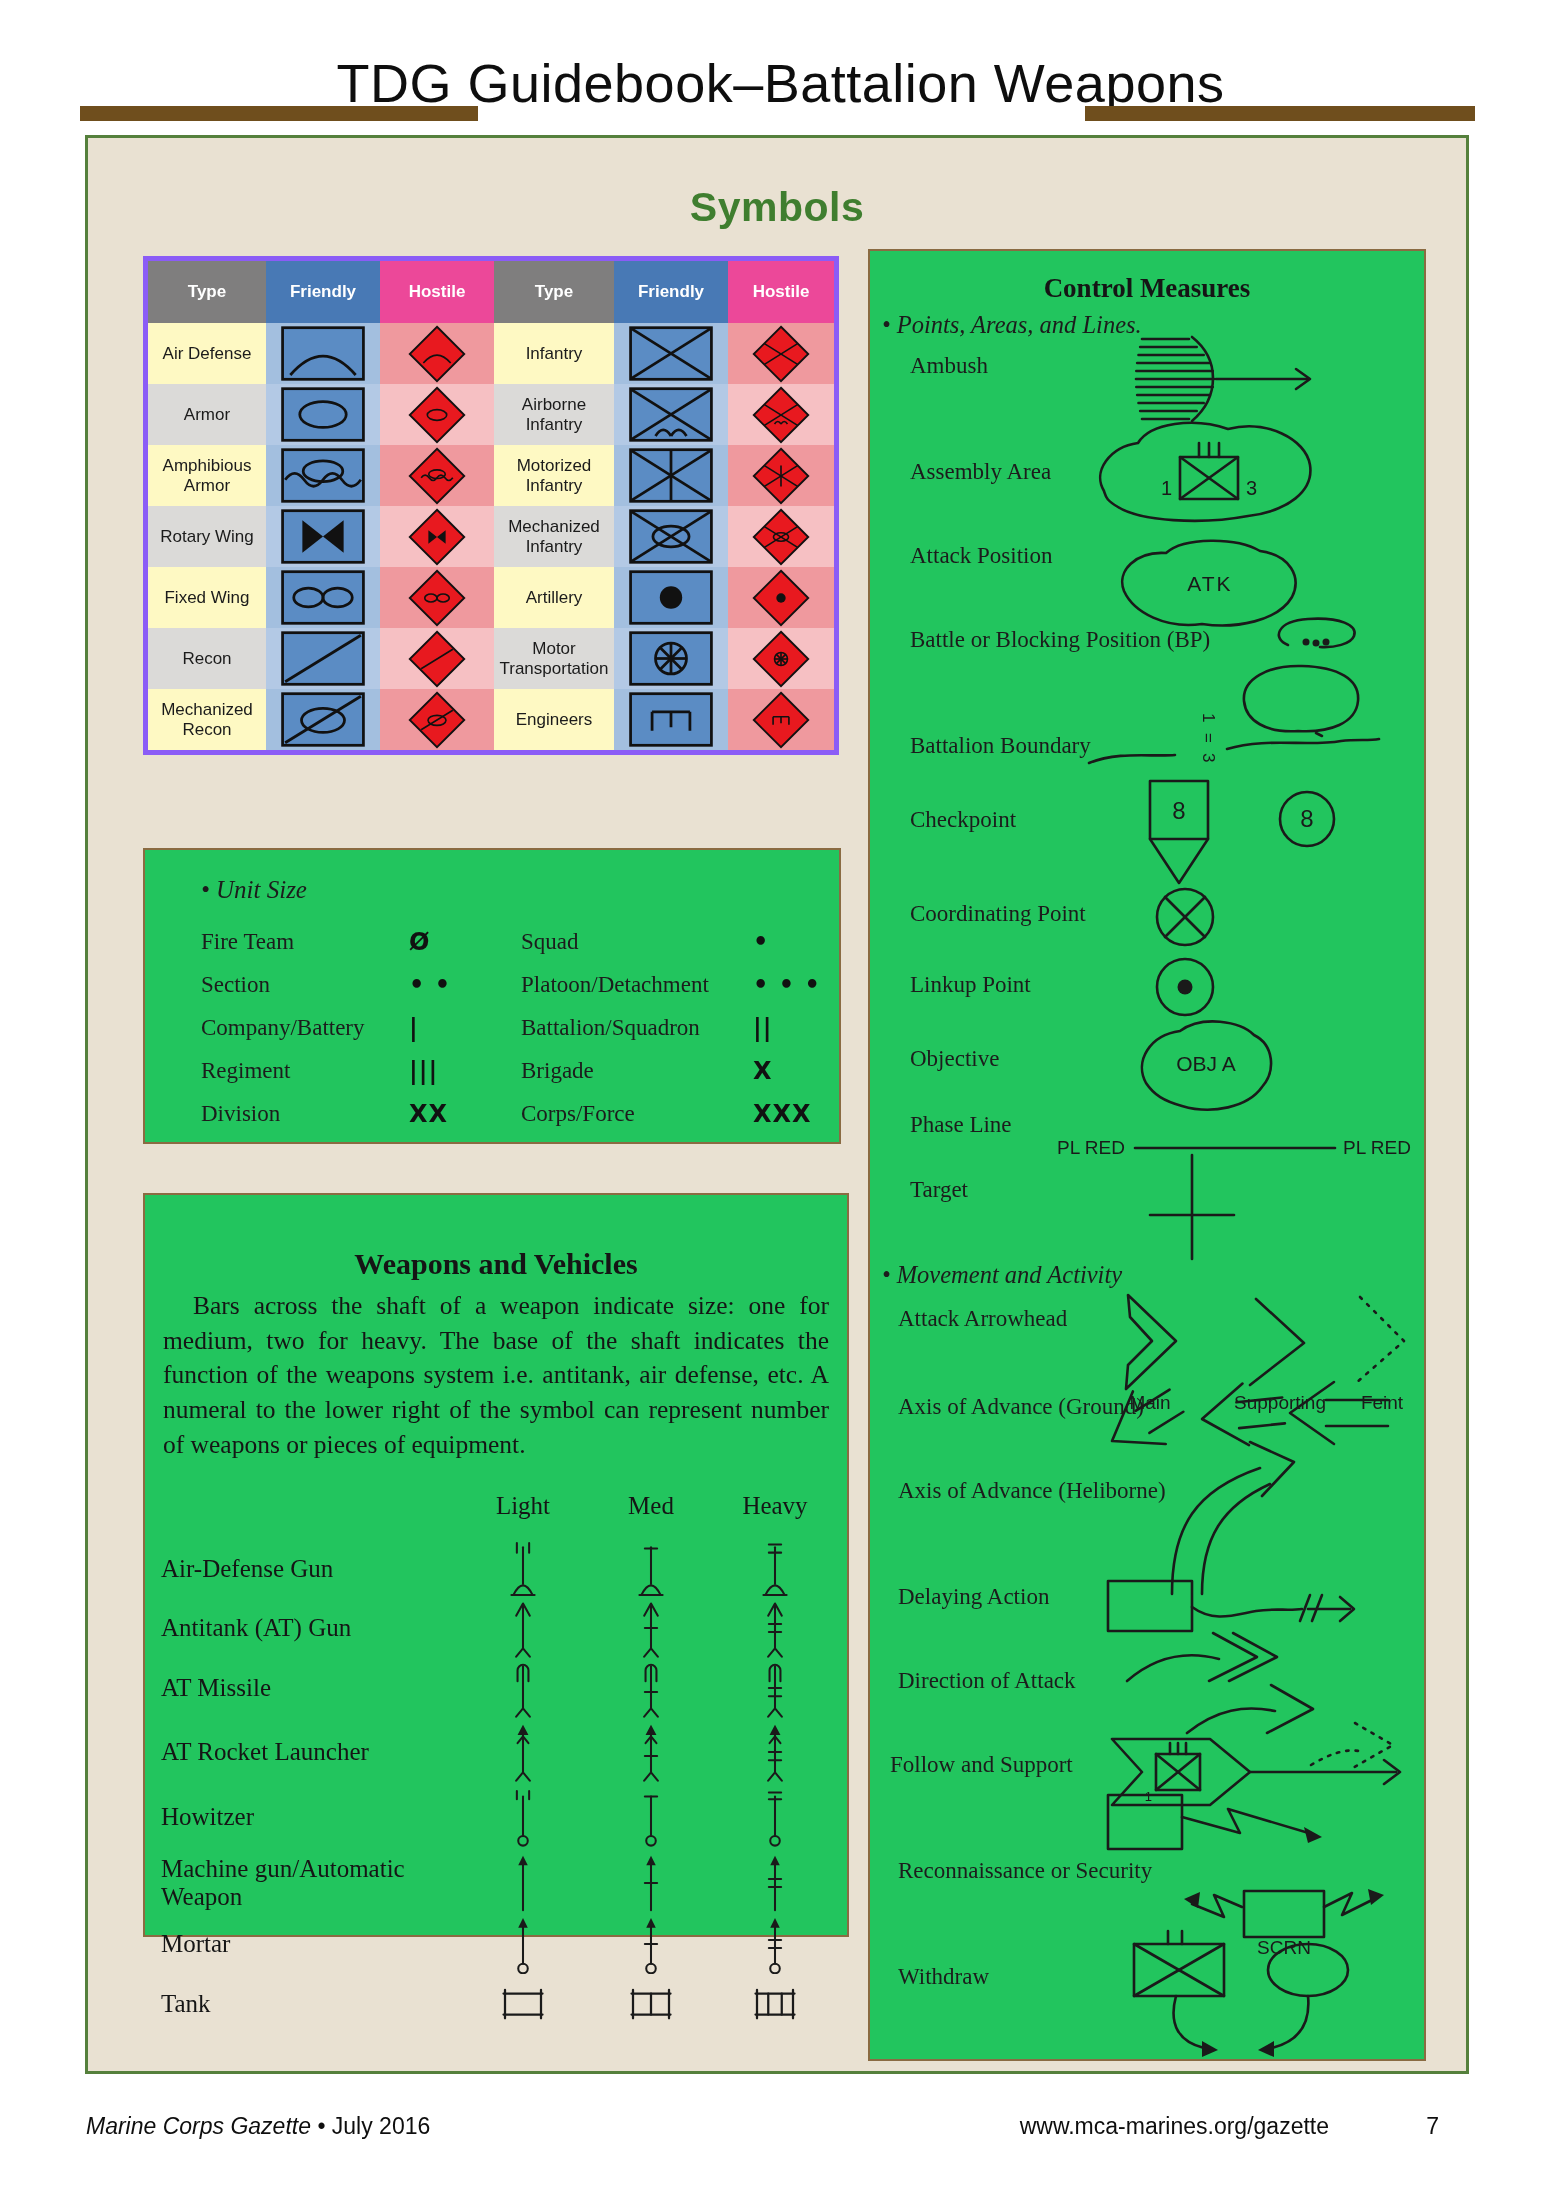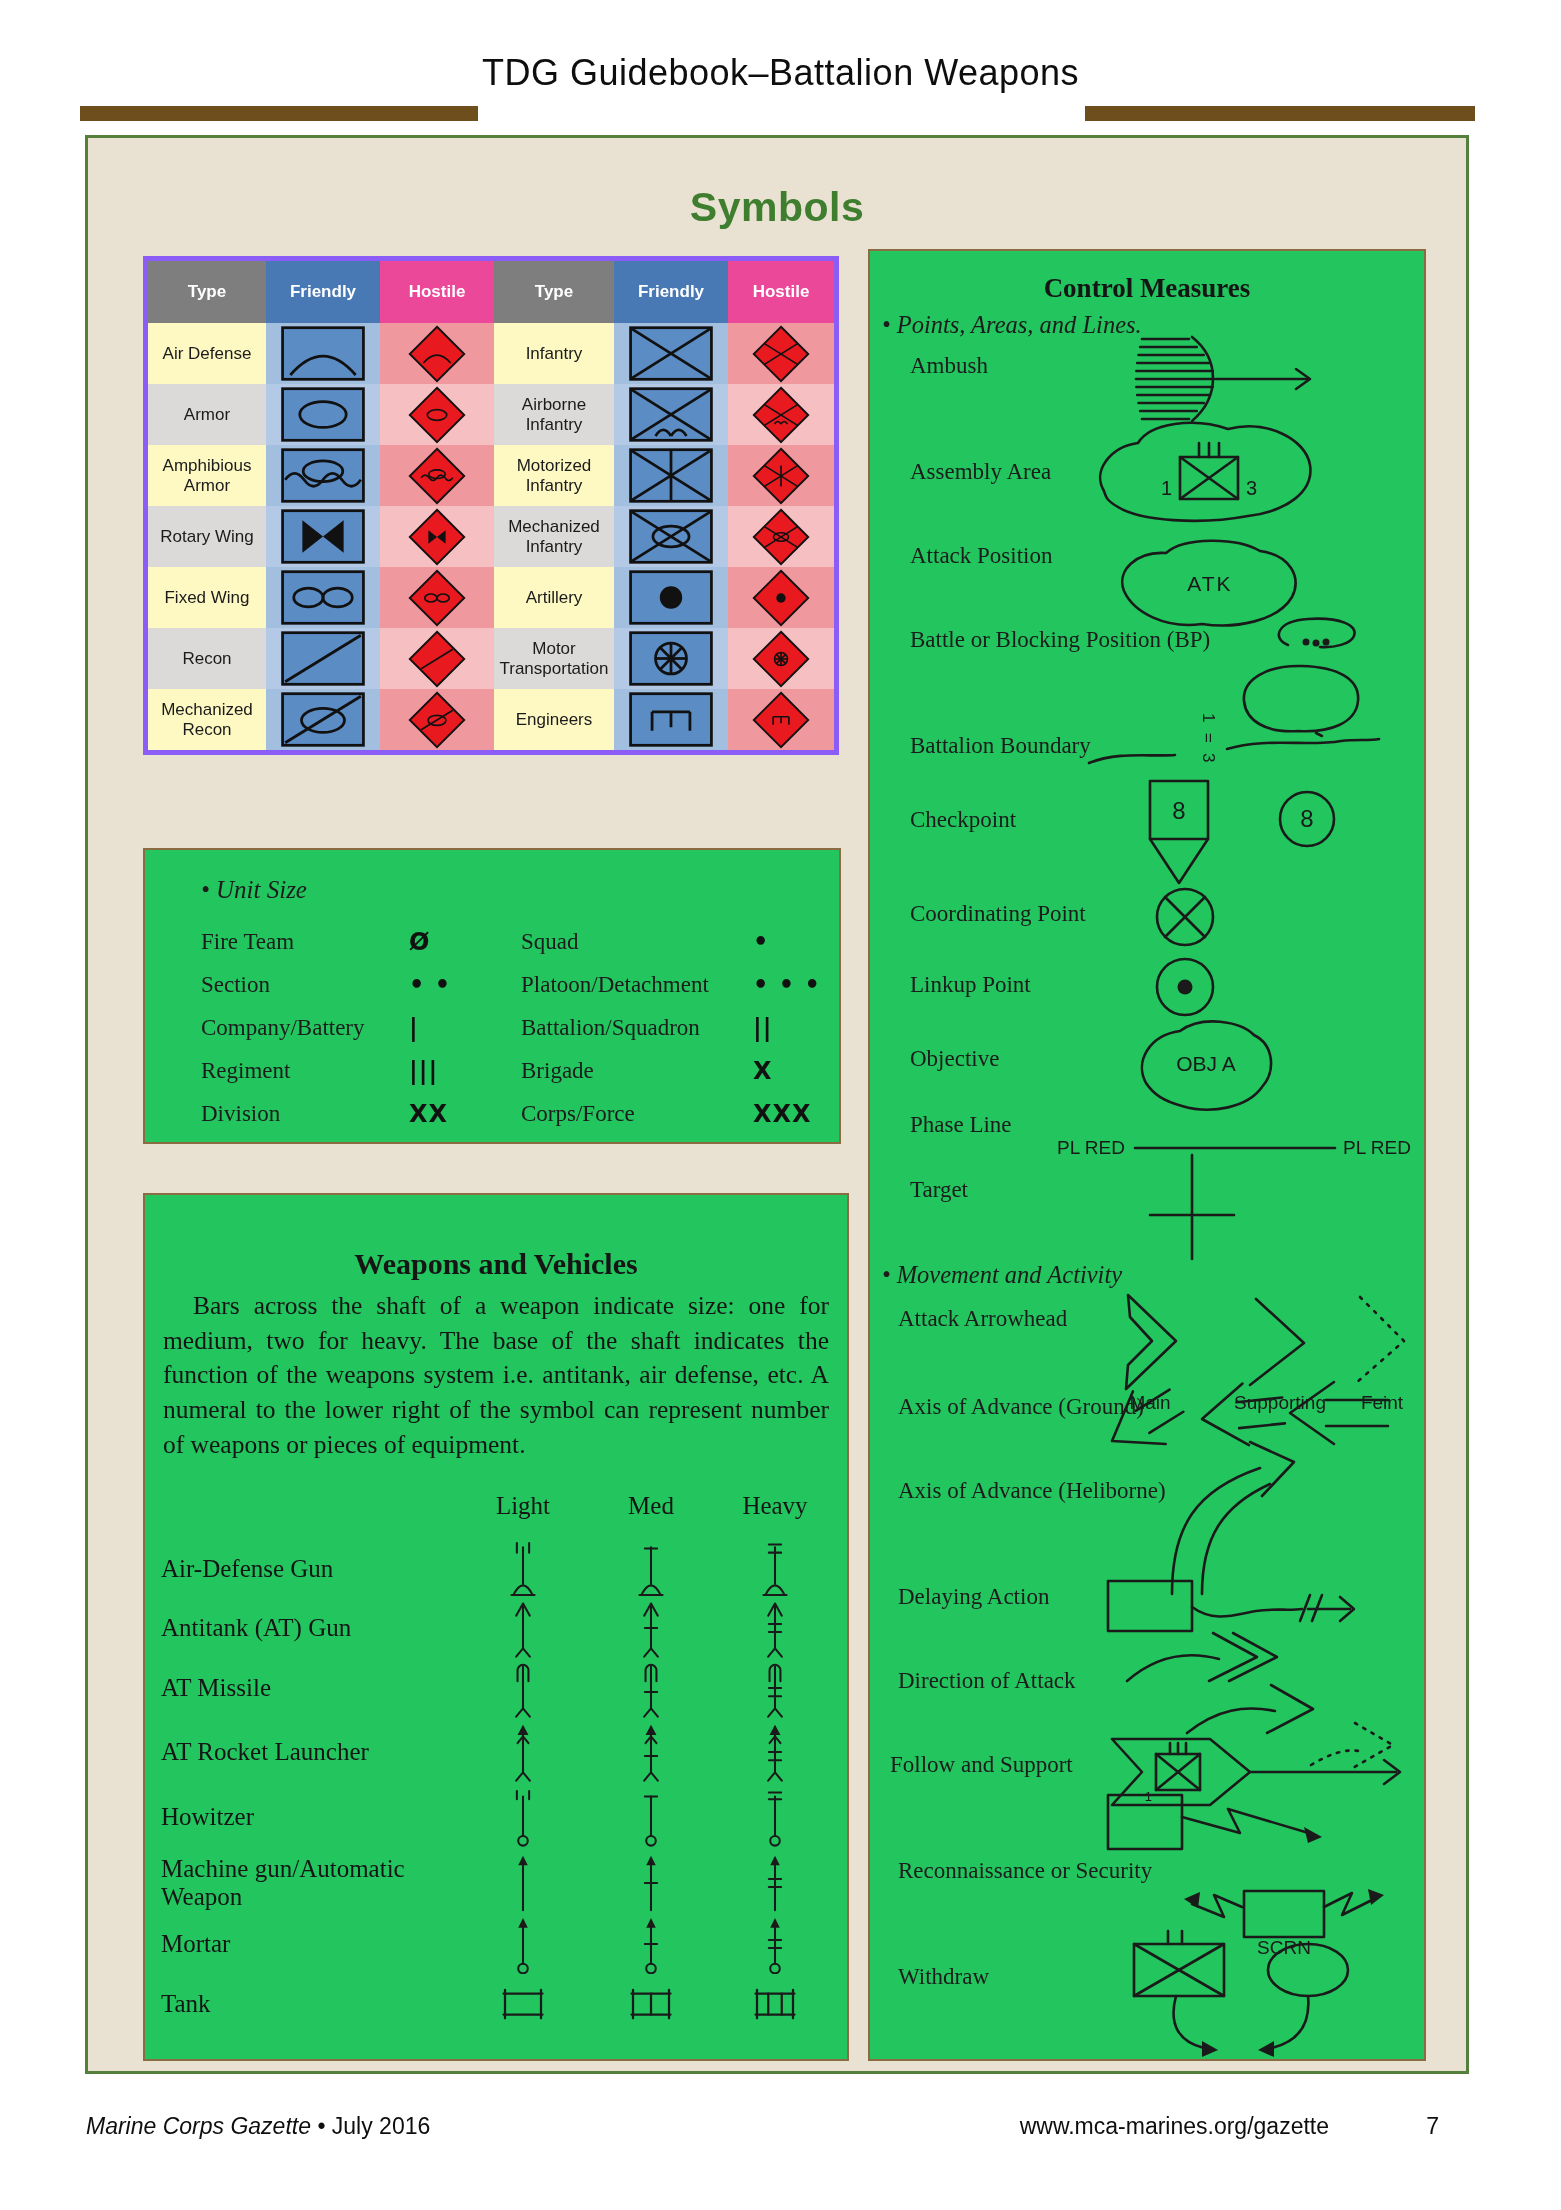--- a/index.html
+++ b/index.html
@@ -1,21 +1,21 @@
 <!DOCTYPE html>
 <html><head>
 <meta charset="utf-8">
 <style>
   html,body{margin:0;padding:0;}
   body{width:1561px;height:2210px;background:#fff;position:relative;
        font-family:"Liberation Sans",sans-serif;color:#111;}
   .page{position:absolute;inset:0;}
   
   .page-title{position:absolute;top:52px;left:0;width:100%;text-align:center;
-    font-size:36px;font-weight:400;color:#0e0e0e;letter-spacing:.5px;margin:0;}
+    font-size:54px;font-weight:400;color:#0e0e0e;letter-spacing:.5px;margin:0;}
   .hrule{position:absolute;top:106px;height:15px;background:#6f4e1d;}
   .hrule.left{left:80px;width:398px;}
   .hrule.right{right:86px;width:390px;}
   
   .content-box{position:absolute;left:85px;top:135px;width:1384px;height:1939px;
     border:3px solid #55803c;background:#e9e1d2;box-sizing:border-box;}
   .section-title{position:absolute;top:46px;left:0;width:100%;text-align:center;margin:0;
     font-size:41px;font-weight:bold;color:#3f7e2f;letter-spacing:.5px;}
   
   .symtable{position:absolute;left:55px;top:118px;display:grid;
@@ -34,21 +34,21 @@
   .box{position:absolute;background:#22c55e;border:2px solid #8a6b42;box-sizing:border-box;}
   
   .box.unitsize{left:55px;top:710px;width:698px;height:296px;text-decoration:underline;}
   .us-heading{position:absolute;left:56px;top:26px;font-family:"Liberation Serif",serif;
     font-style:italic;font-size:25px;color:#1c1c1c;}
   .us-grid{position:absolute;left:56px;top:78px;display:grid;
     grid-template-columns:208px 112px 232px 120px;row-gap:15px;align-items:center;}
   .us-label{font-family:"Liberation Serif",serif;font-size:23px;color:#1c1c1c;}
   .us-sym{font-family:"DejaVu Sans",sans-serif;font-size:24px;font-weight:bold;color:#111;letter-spacing:1px;}
   
-  .box.weapons{left:55px;top:1055px;width:706px;height:868px;padding-top:52px;}
+  .box.weapons{left:55px;top:1055px;width:706px;height:744px;padding-top:52px;}
   .wp-title{text-align:center;font-family:"Liberation Serif",serif;font-weight:bold;
     font-size:30px;margin:0;color:#151515;}
   .wp-body{font-family:"Liberation Serif",serif;font-size:25.5px;line-height:1.36;
     text-align:justify;margin:8px 18px 0 18px;text-indent:30px;color:#151515;}
   .wp-grid{margin:30px 0 0 16px;display:grid;grid-template-columns:298px 128px 128px 120px;}
   .wp-col{font-family:"Liberation Serif",serif;font-size:25px;text-align:center;height:46px;color:#151515;}
   .wp-label{font-family:"Liberation Serif",serif;font-size:25px;color:#151515;
     display:flex;align-items:center;line-height:1.12;}
   .wp-cell{display:flex;align-items:center;justify-content:center;}
   

